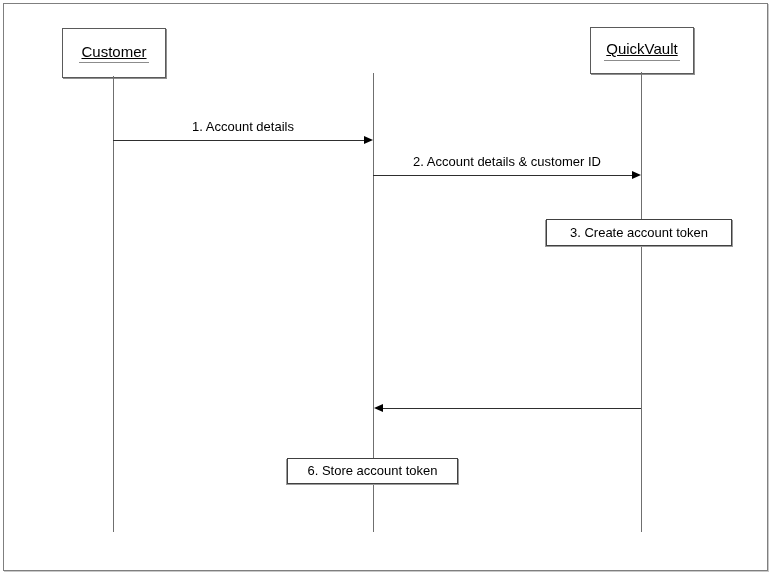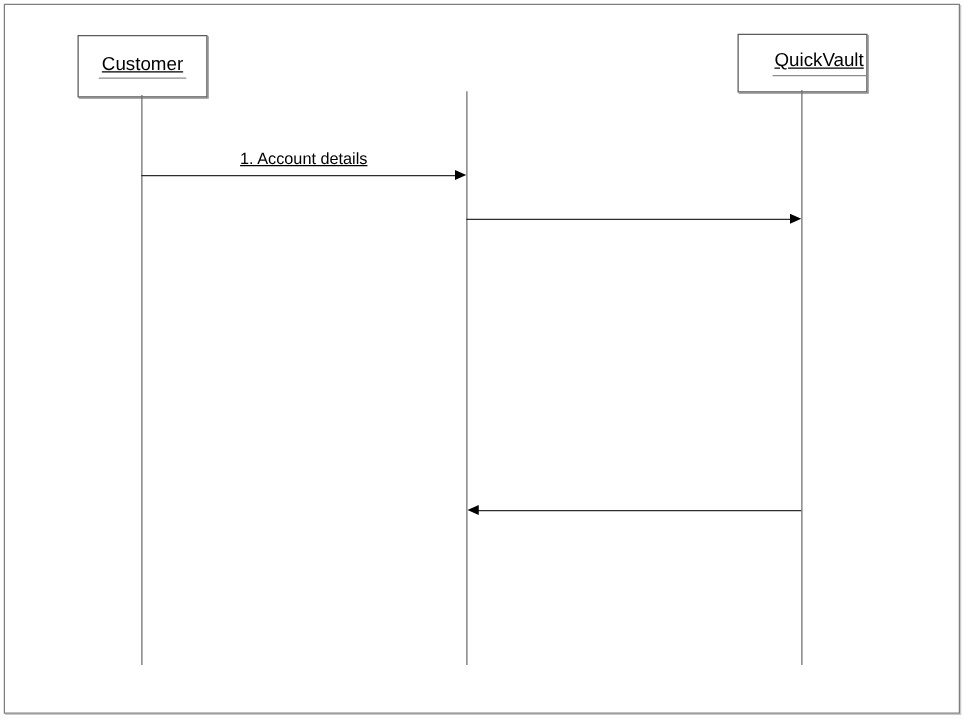--- a/index.html
+++ b/index.html
@@ -85,34 +85,41 @@
 </head>
 <body>
 
 <div class="canvas">
 
   <div class="outer-border"></div>
 
   <div class="actor-box" style="left:62px; top:28px; width:102px; height:48px;">
     <span class="actor-label">Customer</span>
   </div>
-  <div class="actor-box" style="left:590px; top:27px; width:102px; height:45px;justify-content:flex-end;">
+  <div class="actor-box" style="left:590px; top:27px; width:102px; height:45px;">
     <span class="actor-label">QuickVault</span>
   </div>
 
   <div class="lifeline" style="left:113px; top:76px; height:456px;"></div>
   <div class="lifeline" style="left:373px; top:73px; height:459px;"></div>
   <div class="lifeline" style="left:641px; top:72px; height:460px;"></div>
 
-  <div class="msg-label" style="left:113px; top:119px; width:260px;text-decoration:underline;">1. Account details</div>
+  <div class="msg-label" style="left:113px; top:119px; width:260px;">1. Account details</div>
   <div class="msg-line" style="left:113px; top:140px; width:256px;"></div>
   <div class="arrowhead-right" style="left:364px; top:136px;"></div>
 
+  <div class="msg-label" style="left:373px; top:154px; width:268px;">2. Account details &amp; customer ID</div>
   <div class="msg-line" style="left:373px; top:175px; width:264px;"></div>
   <div class="arrowhead-right" style="left:632px; top:171px;"></div>
 
+  <div class="action-box" style="left:546px; top:219px; width:184px; height:25px;">
+    <span>3. Create account token</span>
+  </div>
 
 
   <div class="msg-line" style="left:382px; top:408px; width:259px;"></div>
   <div class="arrowhead-left" style="left:374px; top:404px;"></div>
 
+  <div class="action-box" style="left:287px; top:458px; width:169px; height:24px;">
+    <span>6. Store account token</span>
+  </div>
 
 </div>
 
 </body></html>

